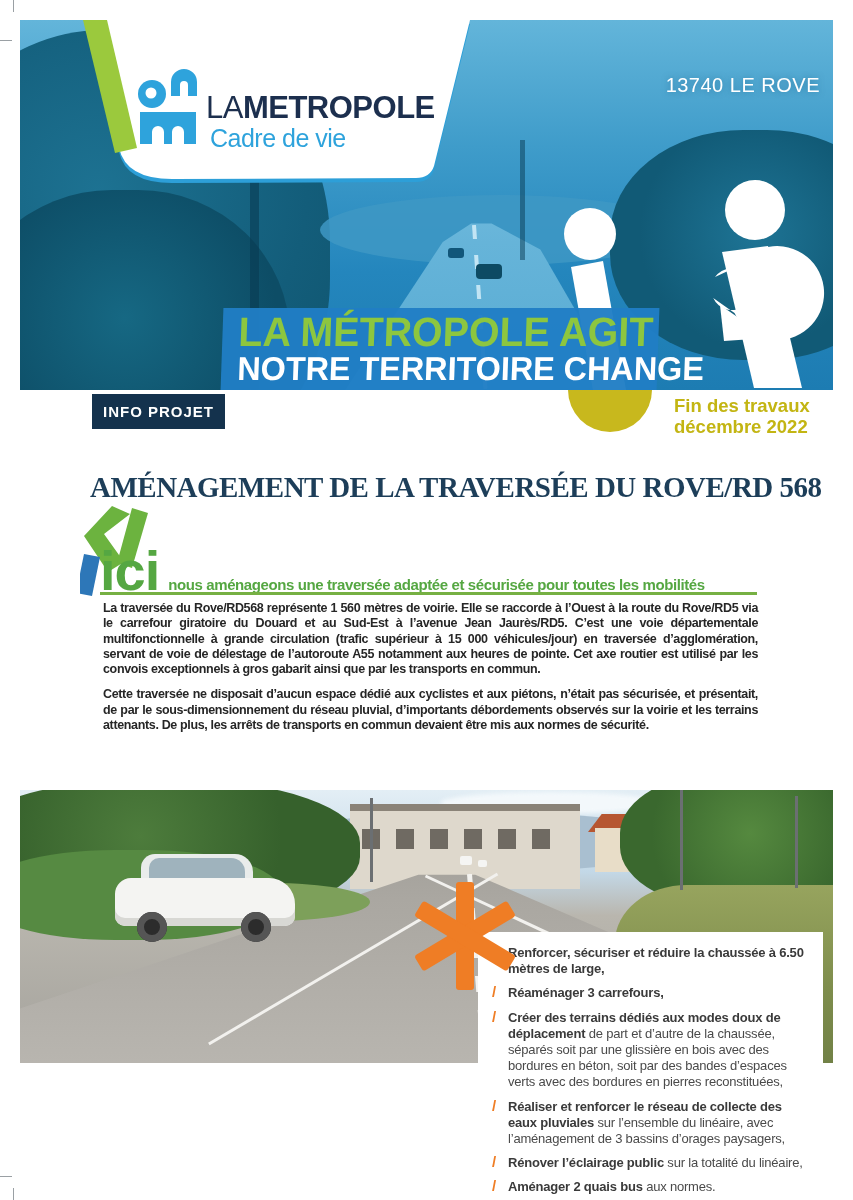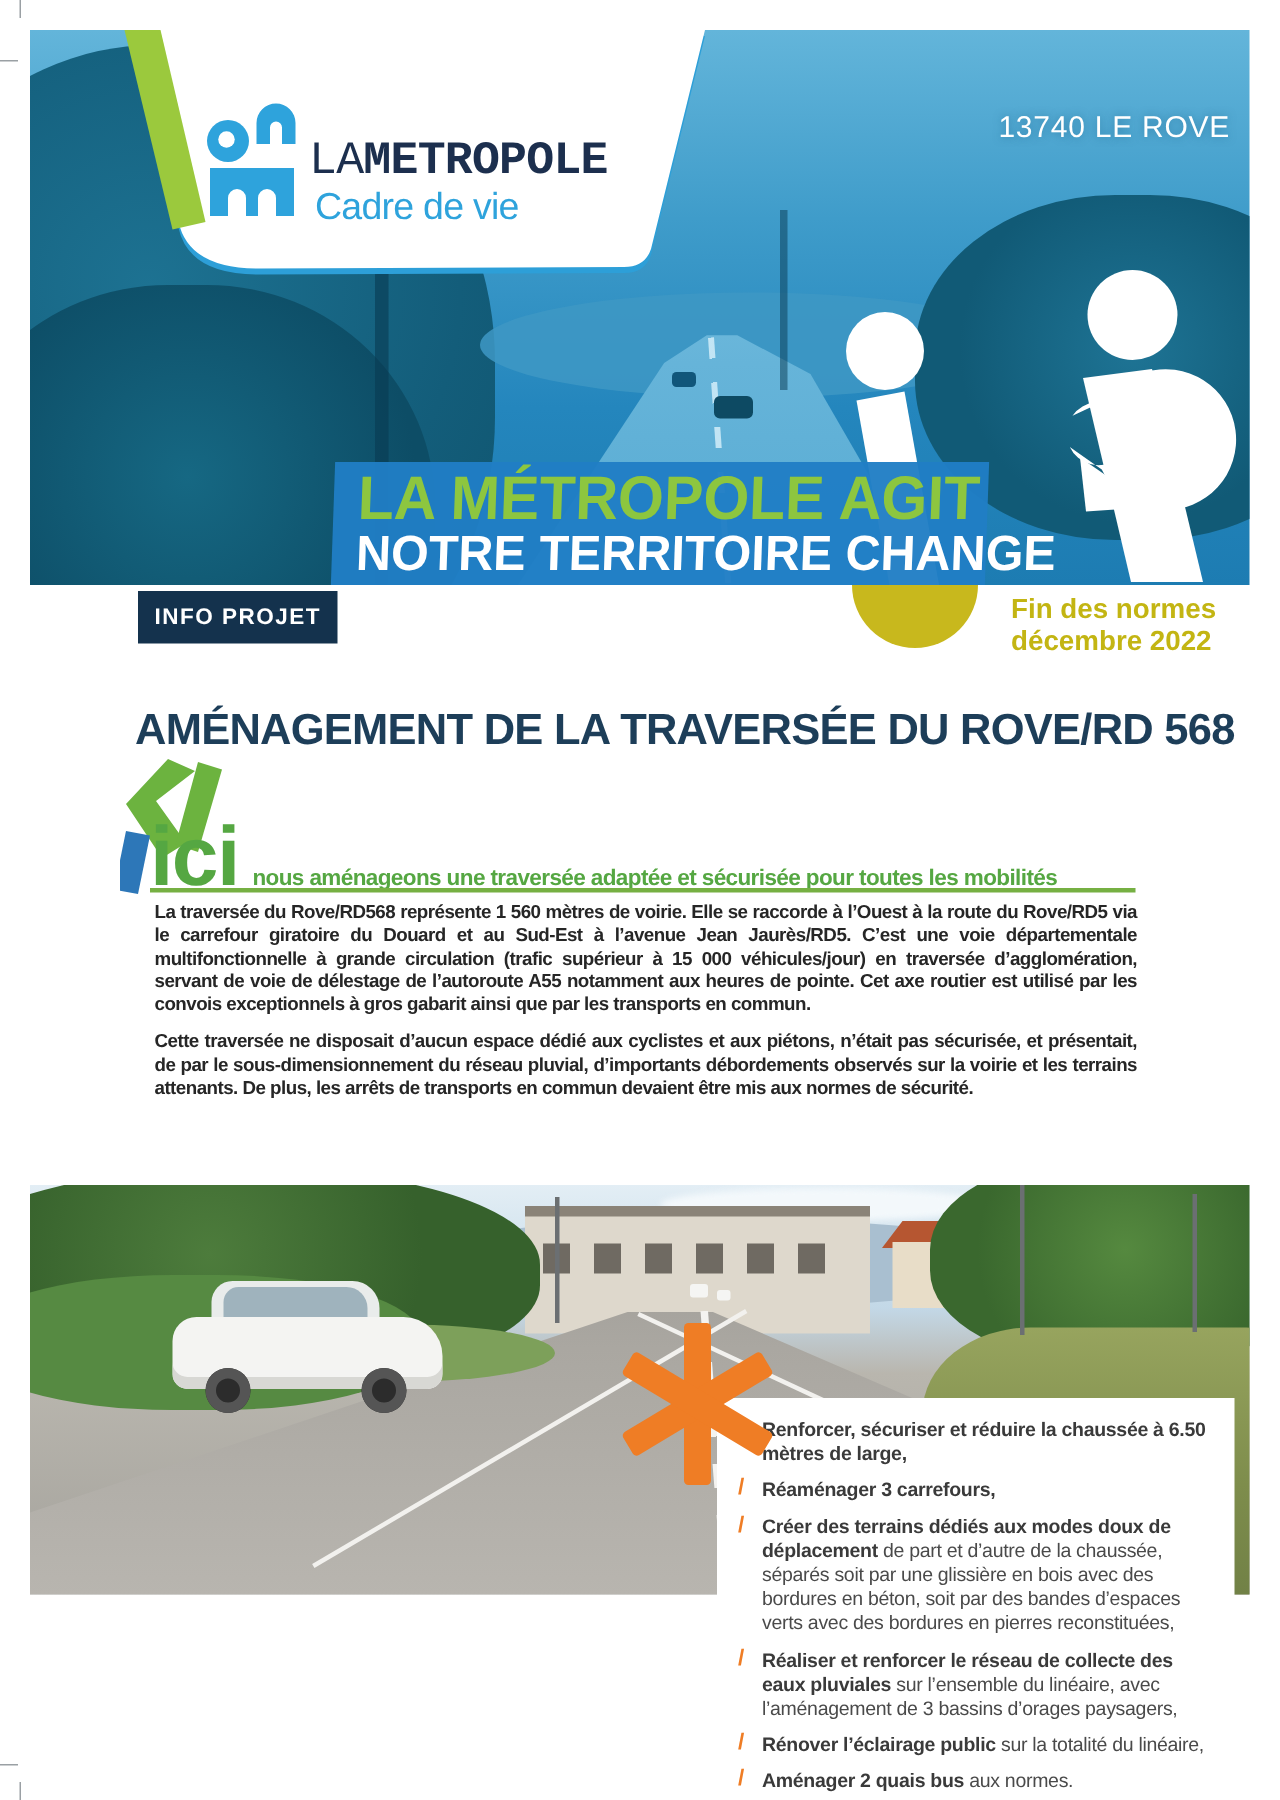--- a/index.html
+++ b/index.html
@@ -30,21 +30,21 @@
   .h-pole{left:230px;top:18px;width:9px;height:352px;background:rgba(8,58,82,.6);border-radius:2px;}
   .h-pole2{left:500px;top:120px;width:5px;height:120px;background:rgba(8,58,82,.5);}
   .h-car{left:456px;top:244px;width:26px;height:15px;background:#0d4a63;border-radius:4px;}
   .h-car2{left:428px;top:228px;width:16px;height:10px;background:#11567a;border-radius:3px;}
 
   .hero-svg{position:absolute;left:0;top:0;}
 
   
   .brand-wrap{position:absolute;left:108px;top:52px;width:340px;height:100px;}
   .brand-row{position:absolute;left:78px;top:18px;white-space:nowrap;color:#1c2f4e;
-        font-size:31px;letter-spacing:-.5px;font-family:Liberation Mono, monospace;}
+        font-size:31px;letter-spacing:-.5px;}
   .brand-row .b-la{font-weight:normal;}
   .brand-row .b-met{font-weight:bold;}
   .brand-tag{position:absolute;left:82px;top:52px;color:#2ea3dc;font-weight:normal;
         font-size:25px;letter-spacing:-.5px;}
 
   .postal{position:absolute;right:13px;top:54px;color:#fff;font-weight:normal;font-size:20px;
         letter-spacing:.5px;text-shadow:0 0 6px rgba(20,90,130,.5);}
 
   .banner{position:absolute;left:202px;top:288px;width:436px;height:82px;
         background:rgba(32,126,197,.96);transform:skewX(-2deg);padding:5px 0 0 16px;
@@ -56,21 +56,21 @@
 
   
   .info-badge{position:absolute;left:92px;top:394px;background:#14324d;color:#fff;
         font-weight:bold;font-size:15px;letter-spacing:1px;padding:9px 11px;}
   .halfcircle{position:absolute;left:568px;top:390px;width:84px;height:42px;background:#c8b81d;
         border-radius:0 0 84px 84px;}
   .fin{position:absolute;left:674px;top:396px;color:#c3b513;font-weight:bold;font-size:18.5px;
         line-height:1.12;}
 
   .title{position:absolute;left:90px;top:452px;color:#1d3e59;font-weight:bold;font-size:29px;
-        letter-spacing:-.5px;white-space:nowrap;}
+        letter-spacing:-.5px;white-space:nowrap;font-family:Liberation Serif, serif;}
 
   
   .intro-icon{position:absolute;left:80px;top:500px;}
   .intro-line{position:absolute;left:100px;top:538px;white-space:nowrap;color:#55a742;}
   .intro-ici{font-weight:bold;font-size:56px;letter-spacing:-1px;vertical-align:baseline;}
   .intro-headline{font-weight:bold;font-size:15px;letter-spacing:-.4px;margin-left:9px;vertical-align:baseline;}
   .intro-rule{position:absolute;left:100px;top:592px;width:657px;height:3px;background:#76b043;}
 
   
   .paras{position:absolute;left:103px;top:601px;width:655px;}
@@ -189,21 +189,21 @@
 
     <div class="banner">
       <span class="banner-l1">LA MÉTROPOLE AGIT</span>
       <span class="banner-l2">NOTRE TERRITOIRE CHANGE</span>
     </div>
   </section>
 
   <div class="info-badge">INFO PROJET</div>
   <div class="halfcircle"></div>
   <div class="fin">
-    <div>Fin des normes</div>
+    <div>Fin des travaux</div>
     <div>décembre 2022</div>
   </div>
 
   <h1 class="title">AMÉNAGEMENT DE LA TRAVERSÉE DU ROVE/RD 568</h1>
 
   <svg class="intro-icon" width="72" height="96" viewBox="0 0 72 96">
     <path d="M32,6 L50,14 L24,34 L44,62 L28,72 L4,36 Z" fill="#6cb33f"></path>
     <polygon points="52,8 68,13 52,68 37,63" fill="#6cb33f"></polygon>
     <polygon points="4,54 20,57 12,96 -4,93" fill="#2d77b8"></polygon>
   </svg>

